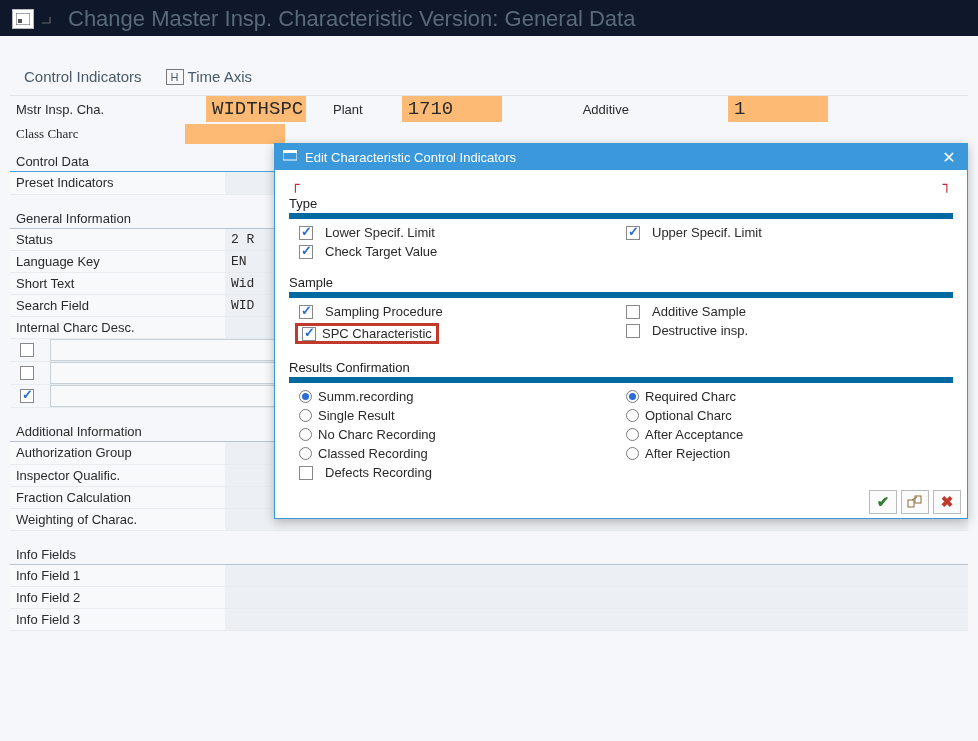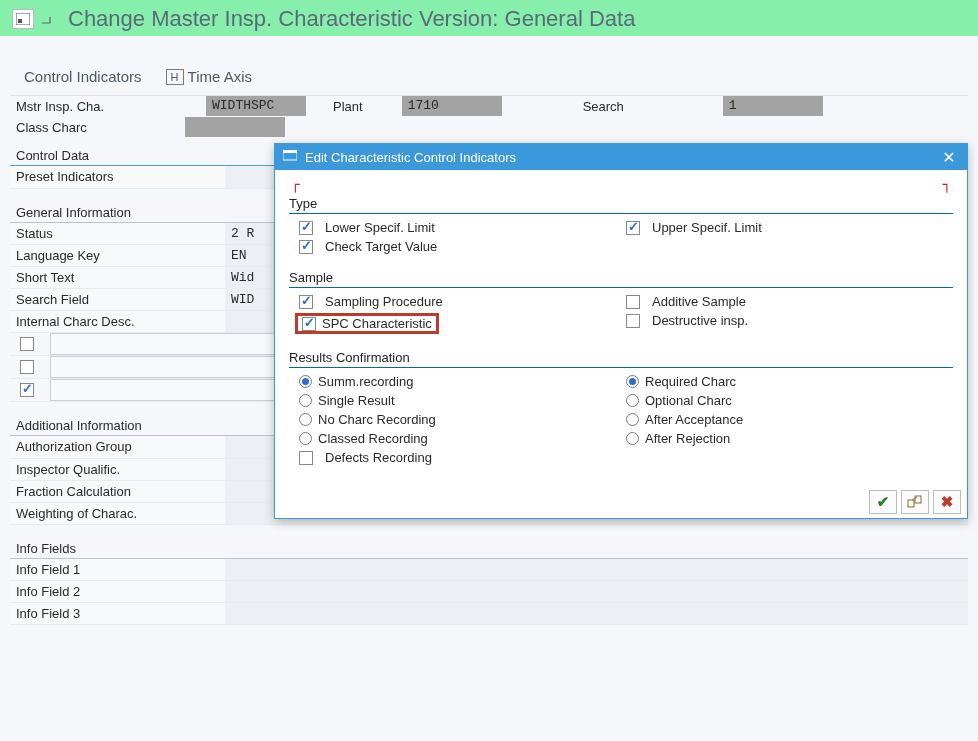--- a/index.html
+++ b/index.html
@@ -11,21 +11,21 @@
     background: #f5f7fa;
     width: 978px;
     height: 741px;
     overflow: hidden;
     position: relative;
   }
   .page-header {
     display: flex;
     align-items: center;
     padding: 6px 12px 4px 12px;
-    background: #86efac;
+    background: #0f172a;
   }
   .hdr-icon {
     width: 22px; height: 20px;
     border: 1px solid #bbb;
     display: inline-flex; align-items: center; justify-content: center;
     font-size: 11px; background: #fff;
     margin-right: 6px;
   }
   .hdr-icon2 {
     width: 12px; height: 12px;
@@ -49,28 +49,28 @@
     display:flex; align-items:center; gap:4px;
   }
   .timeaxis-icon {
     display:inline-flex; align-items:center; justify-content:center;
     width:18px; height:16px; border:1px solid #7a7a7a;
     font-size: 11px;
   }
   .content {
     padding: 0 10px;
   }
-  .row { display: flex; align-items: center; min-height: 22px; }
+  .row { display: flex; align-items: flex-end; min-height: 22px; font-family: Liberation Serif, serif; }
   .lbl { width: 175px; padding: 2px 6px; }
   .val {
-    background: #a3a3a3;
+    background: #fdba74;
     min-width: 100px; min-height: 20px;
     padding: 2px 6px;
     font-family: "Courier New", monospace;
-    font-size: 13px;
+    font-size: 19px;
   }
   .header-fields {
     display:flex; gap: 21px; align-items:center;
   }
   .hf-cell { display:flex; align-items:center; }
   .hf-lbl { padding: 0 18px 0 6px; }
 
   .section-head {
     color: #2a2a2a;
     padding: 6px 6px 2px 6px;
@@ -126,21 +126,21 @@
     color:#fff; font-size:16px;
   }
   .dlg-body { padding: 6px 14px 4px 14px; flex:1; overflow:hidden; }
   .corner {
     color:#c23; font-family:monospace; font-size:14px;
   }
   .corner-row { display:flex; justify-content:space-between; padding:0 2px; }
   .blue-head { color:#4040b0; font-size:13px; padding:2px 0 4px 0; }
   .grp-head {
     font-size:13px; color:#222; padding: 2px 0;
-    border-bottom: 1px solid #0369a1;
+    border-bottom: 6px solid #0369a1;
     margin-top: 2px;
   }
   .grp-body { padding:4px 0 10px 10px; }
   .two-col { display:flex; }
   .two-col .col { flex:1; }
   .opt {
     display:flex; align-items:center; gap:6px;
     padding:2px 0; font-size:13px;
   }
   .radio {
@@ -189,21 +189,21 @@
   </div>
 </div>
 
 <div class="content">
 
   <div class="header-fields" style="border-top:1px solid #e0e4e8;">
     <div class="hf-cell lbl">Mstr Insp. Cha.</div>
     <div class="val" style="width:100px">WIDTHSPC</div>
     <div class="hf-lbl">Plant</div>
     <div class="val" style="width:60px">1710</div>
-    <div class="hf-lbl" style="padding-left:60px">Search</div>
+    <div class="hf-lbl" style="padding-left:60px">Additive</div>
     <div class="val" style="width:70px;margin-left:60px">1</div>
   </div>
   <div class="row">
     <div class="lbl">Class Charc</div>
     <div class="val" style="width:100px"></div>
   </div>
 
   <div class="section-head blue">Control Data</div>
   <table class="grid">
     <tbody>

